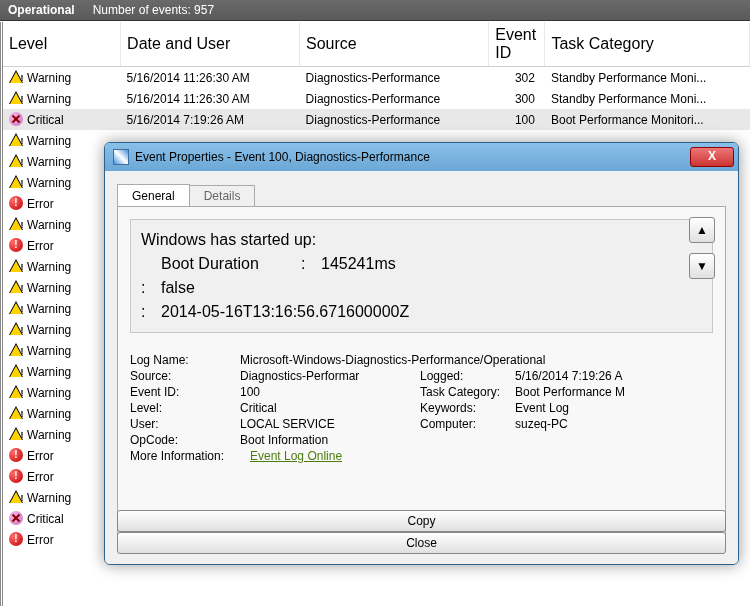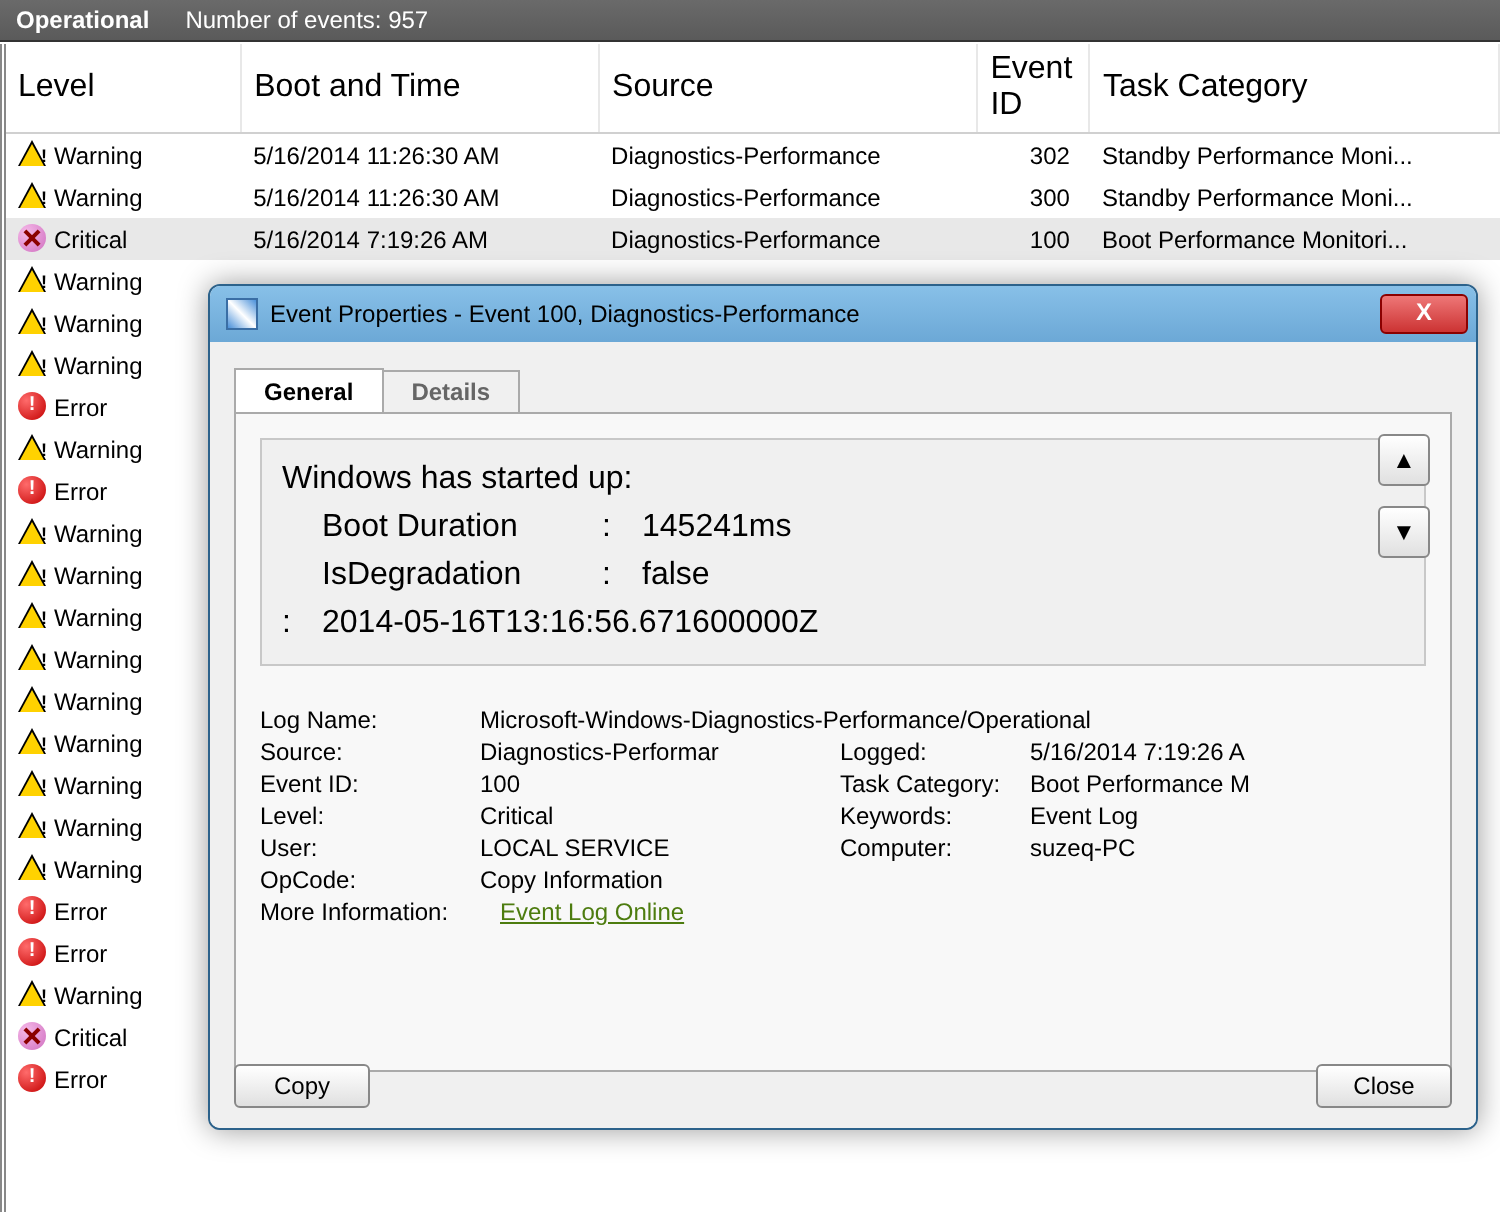--- a/index.html
+++ b/index.html
@@ -35,57 +35,57 @@
 
 
 .dialog { position:absolute; left:104px; top:142px; width:635px; height:423px; border:1px solid #2c628b; border-radius:6px; box-shadow:0 0 15px rgba(0,0,0,.4); background:#fff; overflow:hidden; }
 .dlg-titlebar { background: linear-gradient(#88c0e8, #6ca8d6); padding:4px 4px 4px 8px; display:flex; align-items:center; gap:6px; color:#000; }
 .dlg-titlebar .t { flex:1; font-size:12px; }
 .dlg-titlebar .sysicon { width:16px; height:16px; background:linear-gradient(45deg,#4a90d9,#fff,#4a90d9); border:1px solid #3a6ea5; }
 .closebtn { width:44px; height:20px; background:linear-gradient(#e77,#c33); border:1px solid #8b0000; border-radius:3px; color:#fff; text-align:center; line-height:17px; font-size:12px; font-weight:bold; cursor:pointer; }
 
 .dlg-body { position:absolute; top:28px; left:0; right:0; bottom:0; background:#f0f0f0; padding:12px; }
 .tabs { display:flex; }
-.tab { padding:4px 14px; border:1px solid #aaa; background:#fff; border-bottom:none; font-size:12px; cursor:pointer; position:relative; top:1px;font-weight:bold; }
+.tab { padding:4px 14px; border:1px solid #aaa; background:#fff; border-bottom:none; font-size:12px; cursor:pointer; position:relative; top:1px; }
 .tab.inactive { background:#f0f0f0; color:#666; border-top-left-radius:0; margin-left:-1px; top:2px; padding-top:3px; padding-bottom:3px; }
 .tabpanel { border:1px solid #aaa; background:#f8f8f8; padding:12px; height:330px; position:relative; }
 
 .msgbox { border:1px solid #c8c8c8; background:#f0f0f0; padding:8px 10px; font-size:16px; line-height:1.5; }
 .msgbox .row { display:flex; }
 .msgbox .lab { width:160px; padding-left:20px; }
 .msgbox .col { width:20px; }
 
 .metadata { margin-top:20px; font-size:12px; }
 .metadata .mrow { display:flex; margin-bottom:2px; }
 .metadata .mlab { width:110px; }
 .metadata .mval { width:180px; overflow:hidden; white-space:nowrap; }
 .metadata .mlab2 { width:95px; }
 .metadata .mval2 { flex:1; overflow:hidden; white-space:nowrap; }
 .link { color:#4d7c0f; text-decoration:underline; cursor:pointer; }
 
 .navbtns { position:absolute; right:10px; top:10px; display:flex; flex-direction:column; gap:10px; }
 .navbtn { width:26px; height:26px; border:1px solid #888; background:linear-gradient(#fff,#e0e0e0); border-radius:3px; text-align:center; line-height:24px; cursor:pointer; font-size:12px; }
 
-.dlg-btns { position:absolute; left:12px; right:12px; bottom:10px; display:flex; justify-content:space-between; }
+.dlg-btns { position:absolute; left:12px; right:12px; bottom:10px; display:flex; justify-content:space-between;flex-direction:column; }
 .btn { min-width:68px; padding:3px 14px; border:1px solid #888; background:linear-gradient(#fff,#e0e0e0); border-radius:3px; cursor:pointer; font-size:12px; text-align:center; }
 </style>
 </head>
 <body>
 
 <div class="header-bar">
   <span class="title">Operational</span>
   <span>Number of events: 957</span>
 </div>
 
 <div class="table-container">
 <table>
 <thead>
 <tr>
   <th class="col-level">Level</th>
-  <th class="col-date">Boot and Time</th>
+  <th class="col-date">Date and User</th>
   <th class="col-source">Source</th>
   <th class="col-id">Event ID</th>
   <th class="col-task">Task Category</th>
 </tr>
 </thead>
 <tbody id="tbody">
         <tr>
           <td class="col-level"><span class="icon icon-warn"><i></i></span><span>Warning</span></td>
           <td class="col-date">5/16/2014 11:26:30 AM</td>
           <td class="col-source">Diagnostics-Performance</td>
@@ -263,21 +263,20 @@
     </div>
     <div class="tabpanel">
       <div class="msgbox">
         <div>Windows has started up:</div>
         <div class="row">
             <span class="lab">Boot Duration</span>
             <span class="col">:</span>
             <span>145241ms</span>
           </div>
         <div class="row">
-            <span class="lab">IsDegradation</span>
             <span class="col">:</span>
             <span>false</span>
           </div>
         <div class="row">
             <span class="col">:</span>
             <span>2014-05-16T13:16:56.671600000Z</span>
           </div>
       </div>
 
       <div class="navbtns">
@@ -309,21 +308,21 @@
             <span class="mval2">Event Log</span>
           </div>
         <div class="mrow">
             <span class="mlab">User:</span>
             <span class="mval">LOCAL SERVICE</span>
             <span class="mlab2">Computer:</span>
             <span class="mval2">suzeq-PC</span>
           </div>
         <div class="mrow">
             <span class="mlab">OpCode:</span>
-            <span class="mval">Copy Information</span>
+            <span class="mval">Boot Information</span>
           </div>
         <div class="mrow">
             <span class="mlab" style="width:120px">More Information:</span>
             <span class="link">Event Log Online </span>
           </div>
       </div>
     </div>
 
     <div class="dlg-btns">
       <div class="btn">Copy</div>

